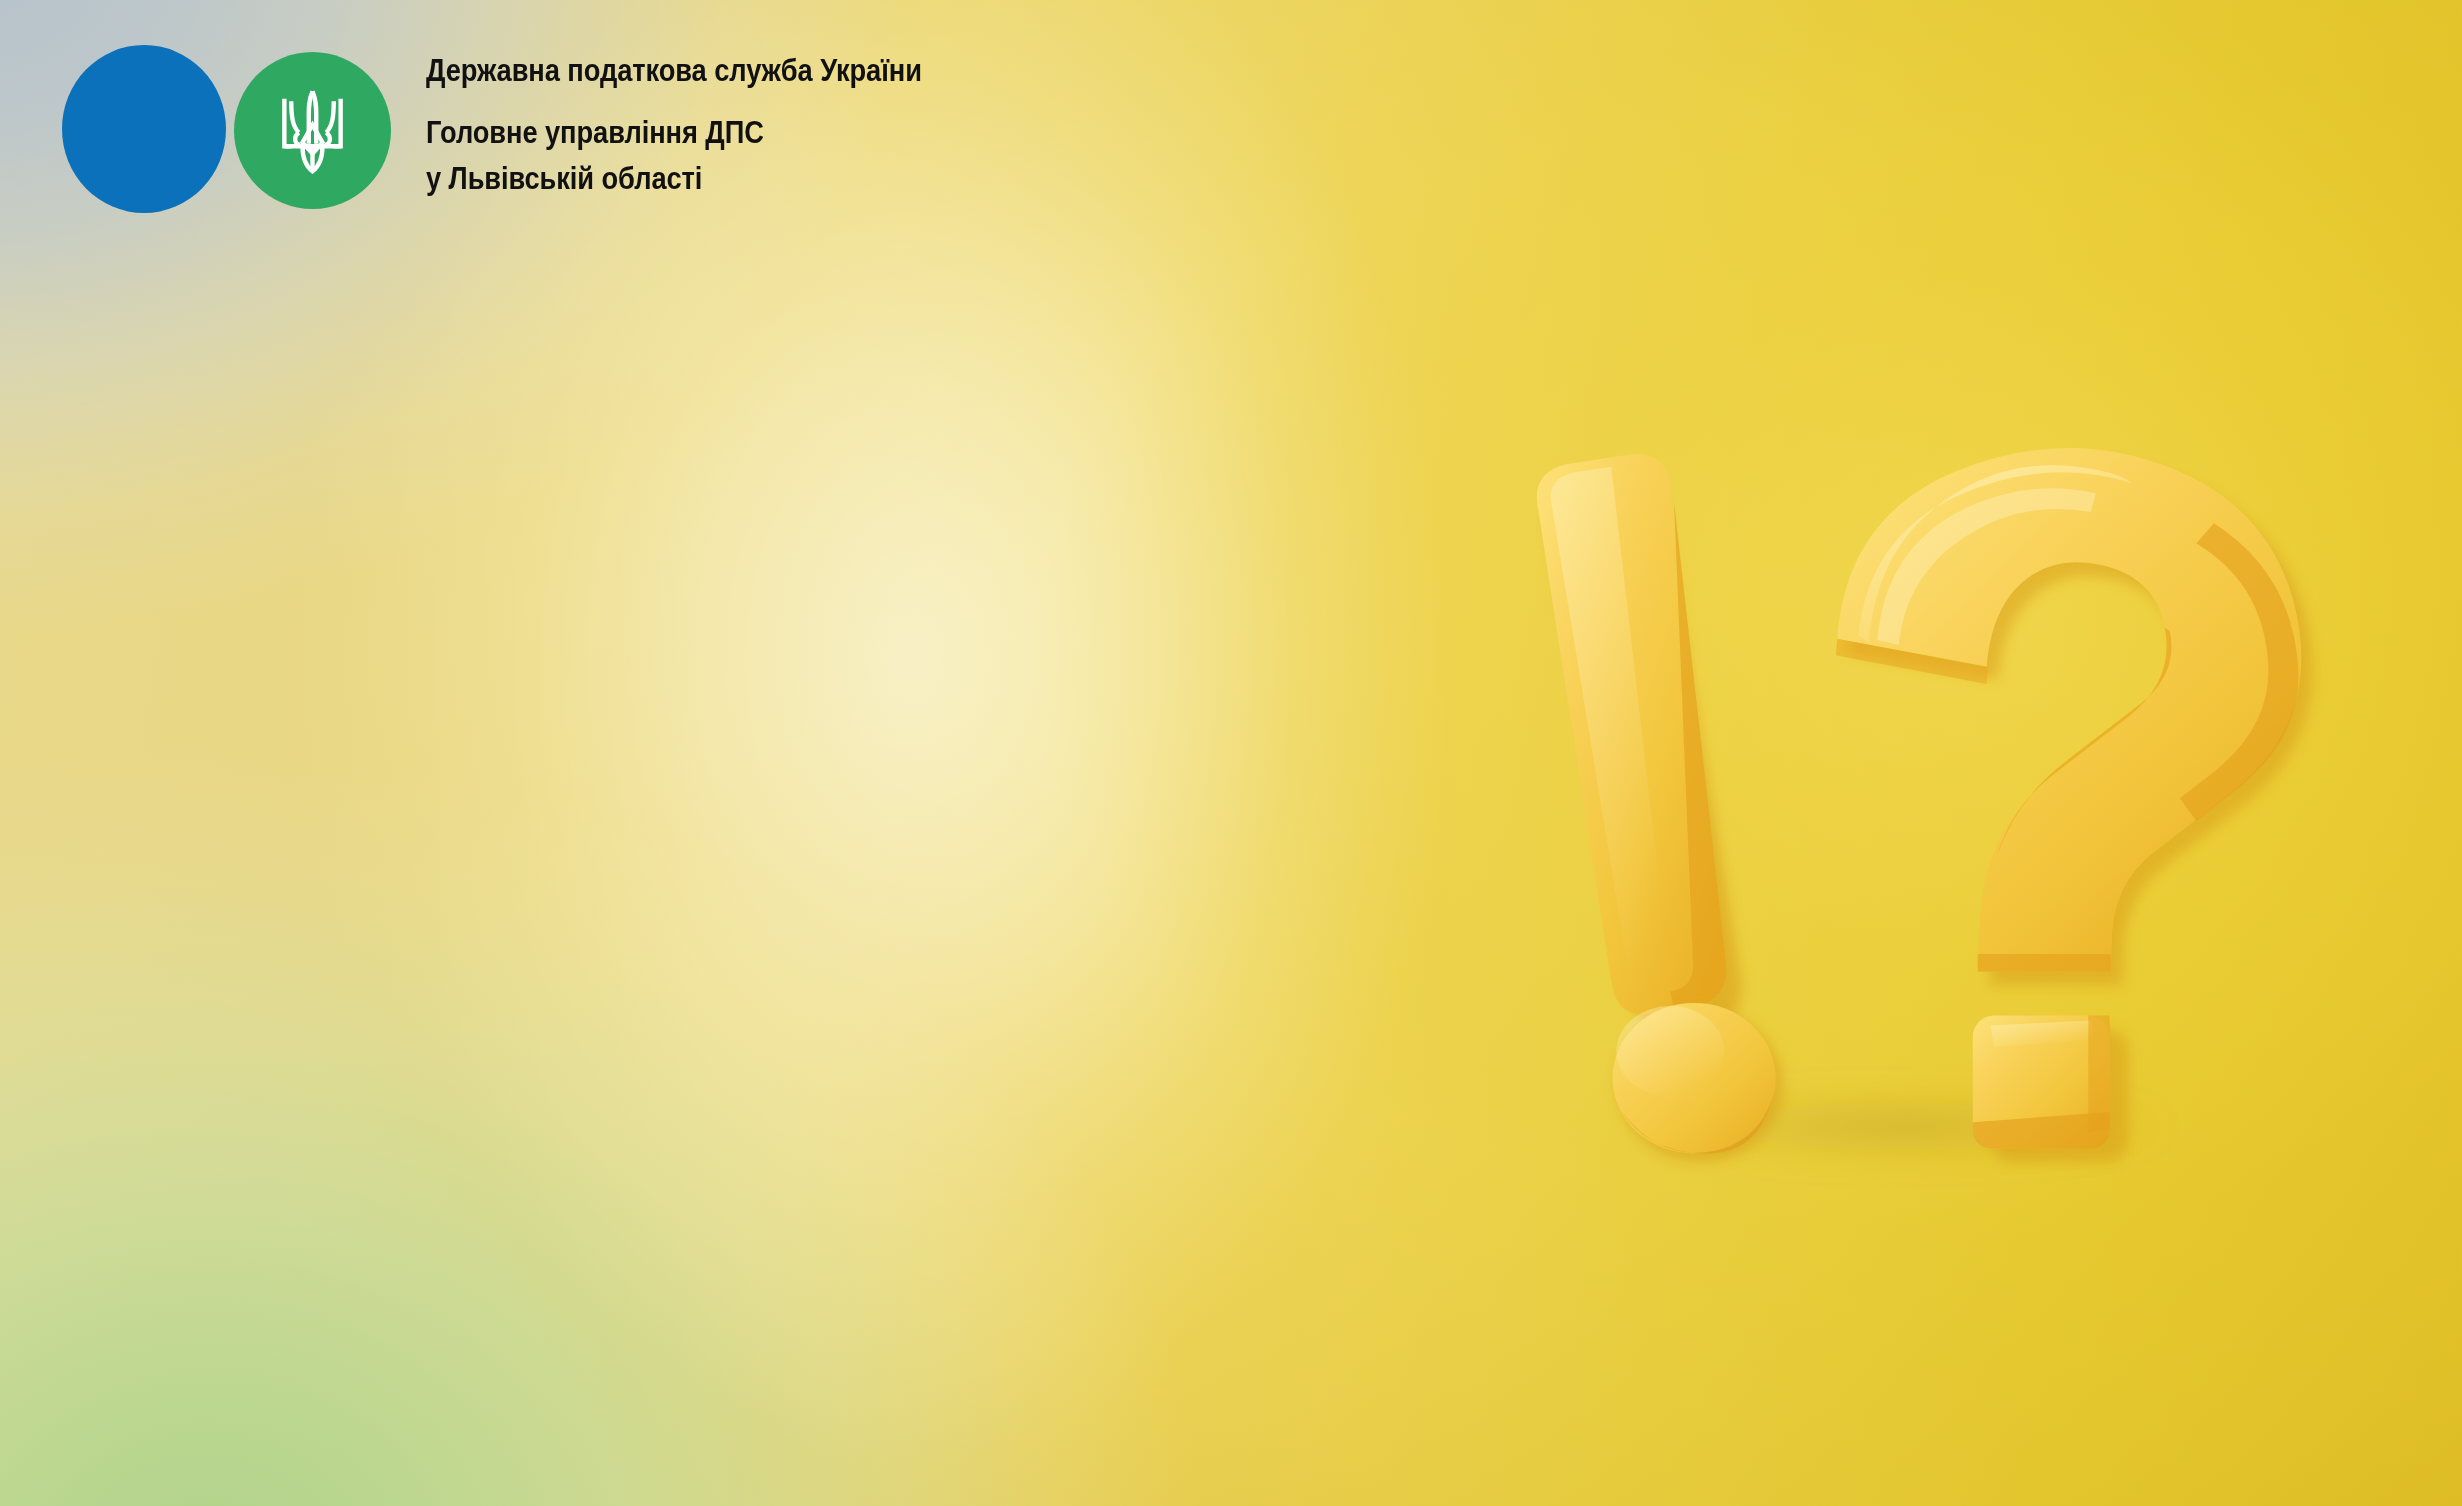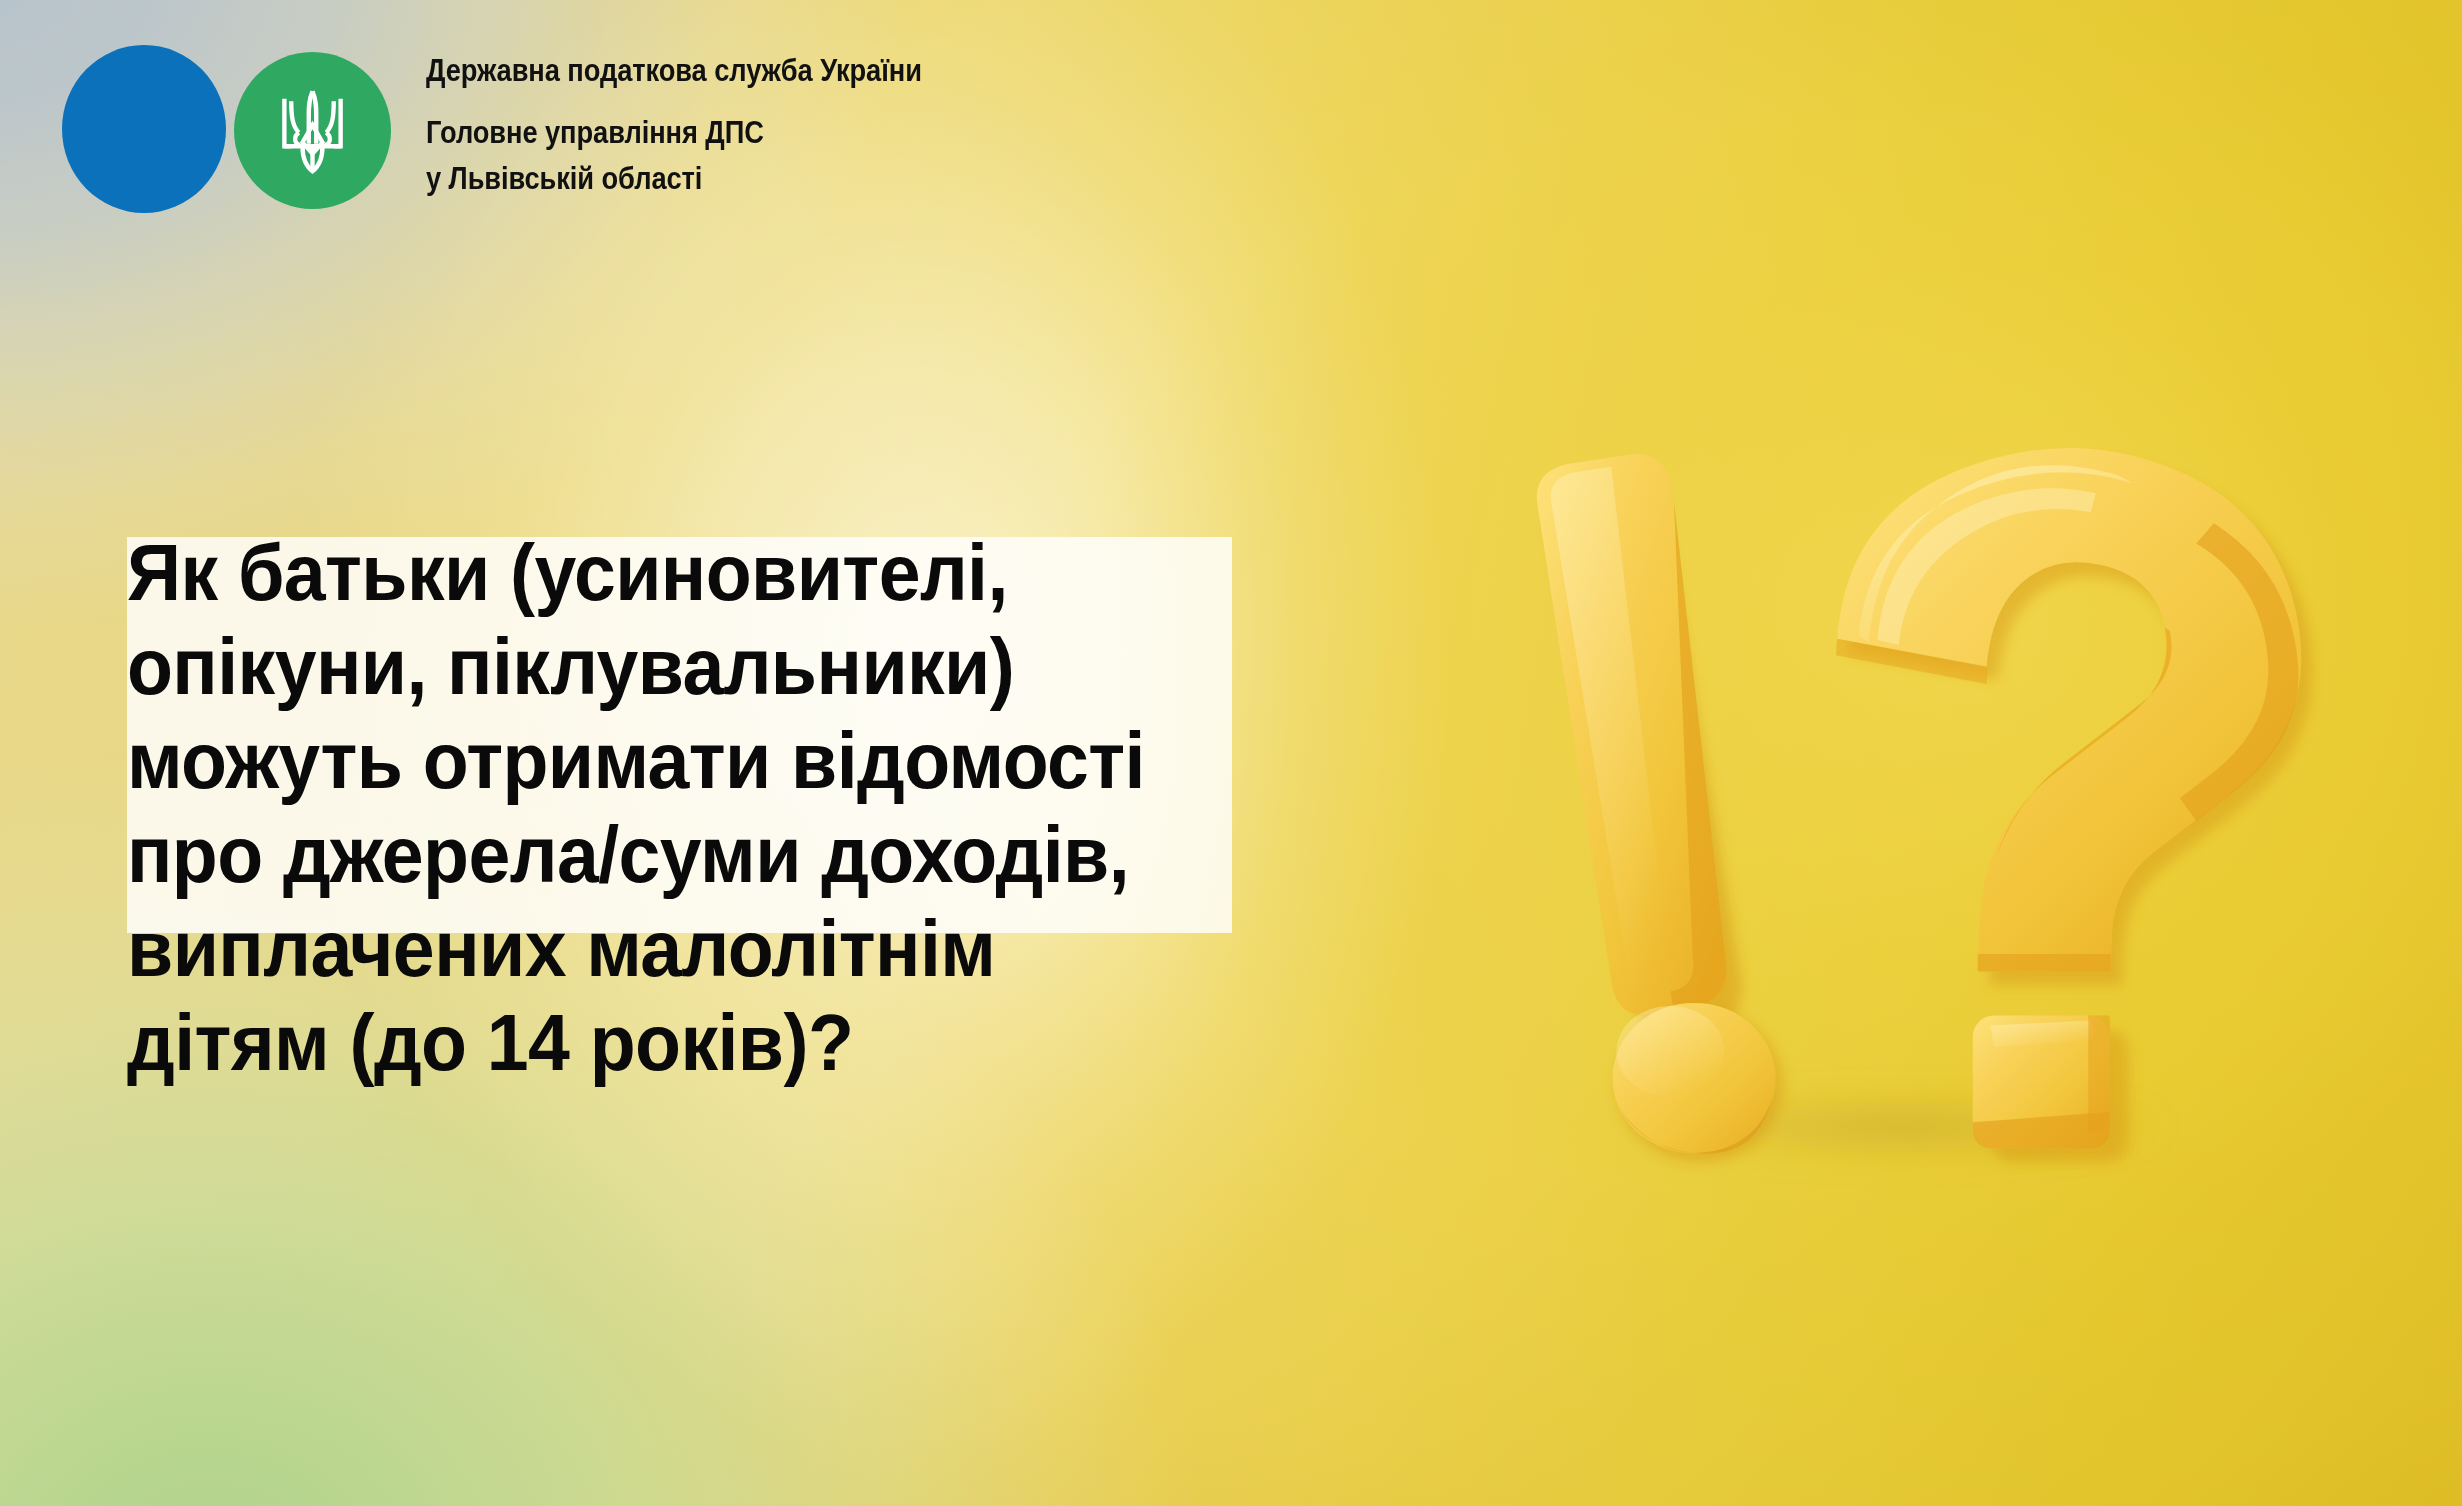--- a/index.html
+++ b/index.html
@@ -344,26 +344,15 @@
       </div>
     </div>
 
     <div id="header-text">
       <div class="hdr-line" id="hdr-line-1">Державна податкова служба України</div>
       <div class="hdr-line" id="hdr-line-2">Головне управління ДПС</div>
       <div class="hdr-line" id="hdr-line-3">у Львівській області</div>
     </div>
   </div>
 
-  <div id="headline">
-    <div id="headline-highlight"></div>
-    <div id="headline-lines">
-      <div class="hl-line">Як батьки (усиновителі,</div>
-      <div class="hl-line">опікуни, піклувальники)</div>
-      <div class="hl-line">можуть отримати відомості</div>
-      <div class="hl-line">про джерела/суми доходів,</div>
-      <div class="hl-line">виплачених малолітнім</div>
-      <div class="hl-line">дітям (до 14 років)?</div>
-    </div>
-  </div>
 
 </div>
 
 
 </body></html>

